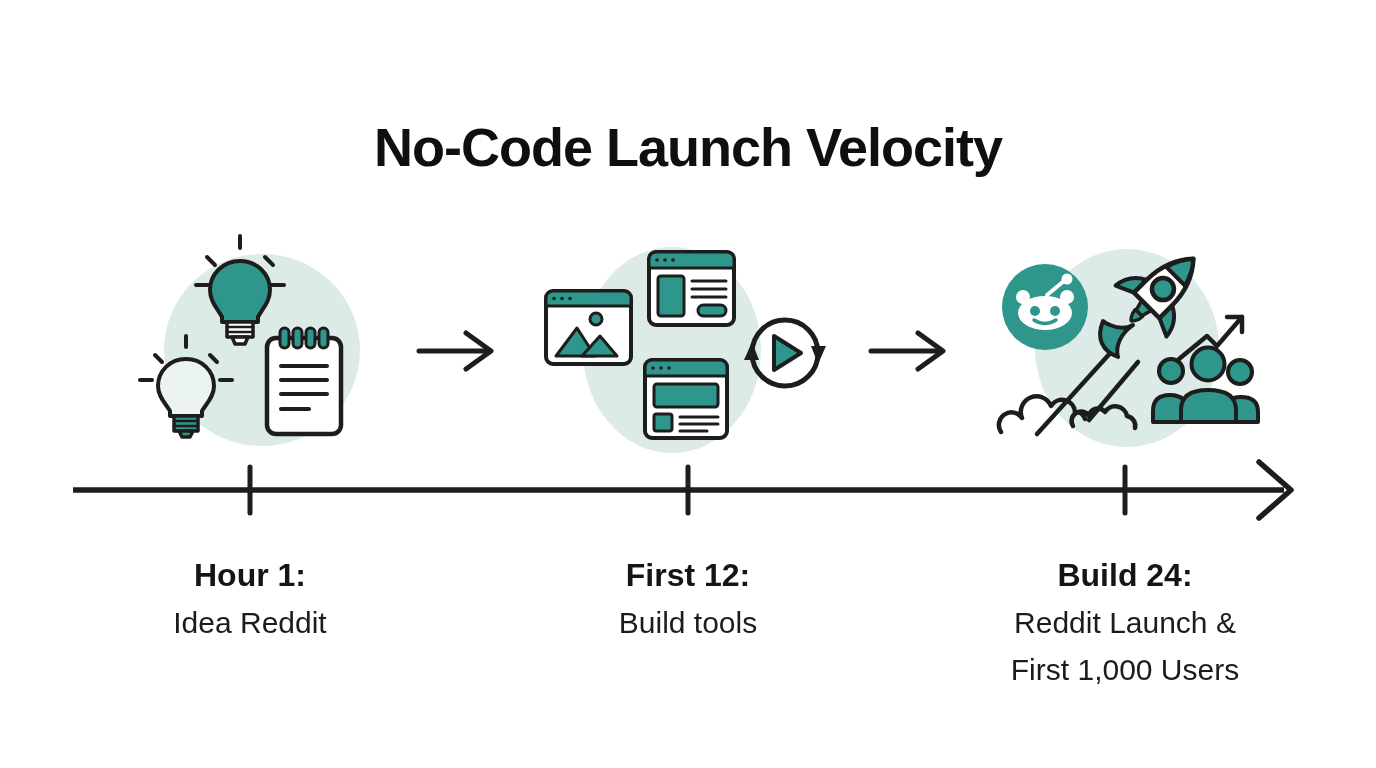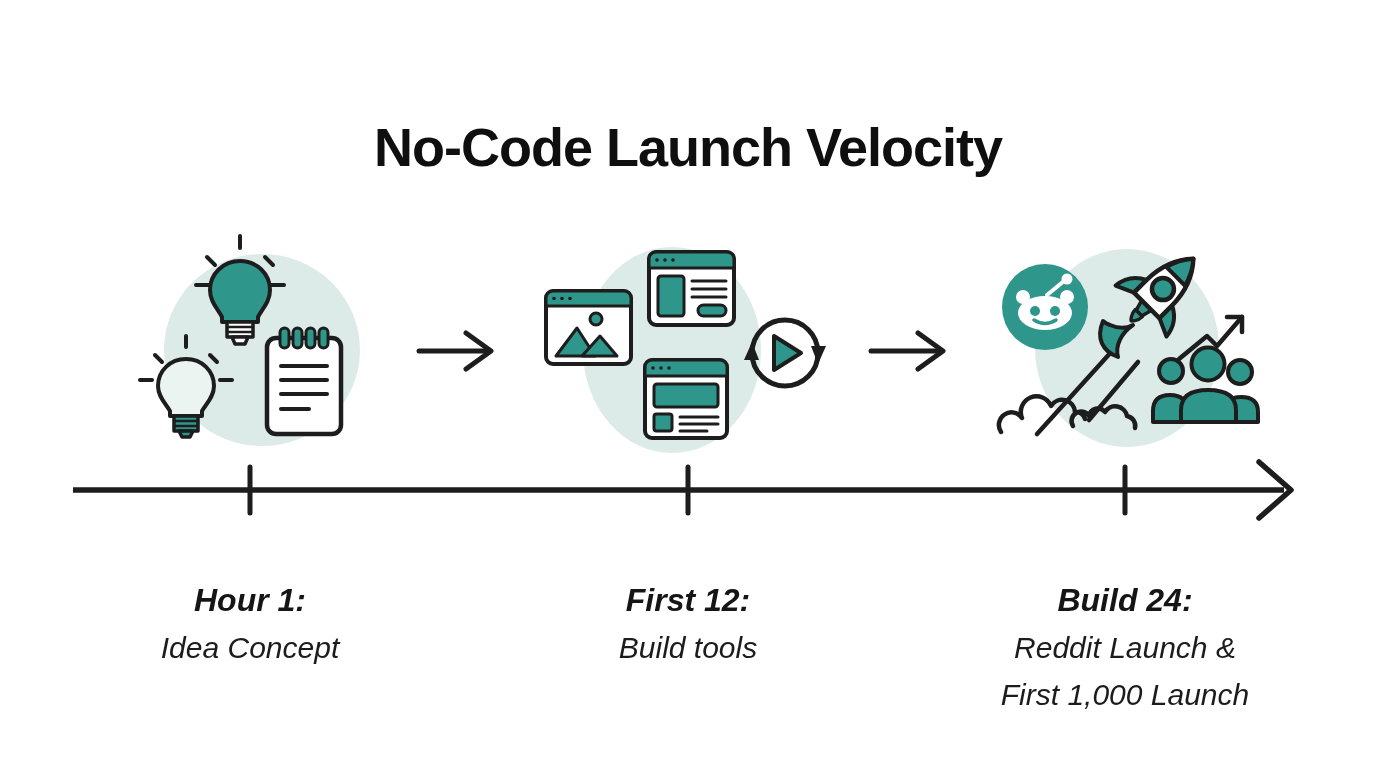--- a/index.html
+++ b/index.html
@@ -23,21 +23,21 @@
     color:#0f0f0f;
   }
   .stage-art{position:absolute;}
   .stage1{left:100px;top:226px;width:300px;height:232px;}
   .stage2{left:530px;top:226px;width:320px;height:232px;}
   .stage3{left:975px;top:226px;width:340px;height:236px;}
   .flow-arrow{position:absolute;width:96px;height:44px;}
   .flow-arrow.a1{left:416px;top:329px;}
   .flow-arrow.a2{left:868px;top:329px;}
   .timeline{position:absolute;left:0;top:438px;width:1376px;height:110px;}
-  .stage-label{position:absolute;width:380px;top:577px;text-align:center;font-style:italic;}
+  .stage-label{position:absolute;width:380px;top:552px;text-align:center;}
   .stage-label.l1{left:60px;}
   .stage-label.l2{left:498px;}
   .stage-label.l3{left:935px;}
   .time{font-size:32px;font-weight:700;line-height:47px;color:var(--text);}
   .desc{font-size:30px;font-weight:400;line-height:47px;color:#1c1c1c;}
 
   
   svg .blob{fill:var(--accent-light);}
   svg .tf{fill:var(--accent);stroke:var(--outline);stroke-width:4;stroke-linejoin:round;}
   svg .wf{fill:#fff;stroke:var(--outline);stroke-width:4;stroke-linejoin:round;}
@@ -211,25 +211,25 @@
   <svg class="timeline" viewBox="0 0 1376 110">
     <path class="ln w55 capb" d="M73,52 H1284"></path>
     <path class="ln w5" d="M250,29 V75"></path>
     <path class="ln w5" d="M688,29 V75"></path>
     <path class="ln w5" d="M1125,29 V75"></path>
     <path class="ln w55" d="M1259,24 L1291,52 L1259,80"></path>
   </svg>
 
   <div class="stage-label l1">
     <div class="time">Hour 1:</div>
-    <div class="desc">Idea Concept</div>
+    <div class="desc">Idea Reddit</div>
   </div>
   <div class="stage-label l2">
     <div class="time">First 12:</div>
     <div class="desc">Build tools</div>
   </div>
   <div class="stage-label l3">
     <div class="time">Build 24:</div>
     <div class="desc">Reddit Launch &amp;</div>
-    <div class="desc">First 1,000 Launch</div>
+    <div class="desc">First 1,000 Users</div>
   </div>
 
 </div>
 
 </body></html>

